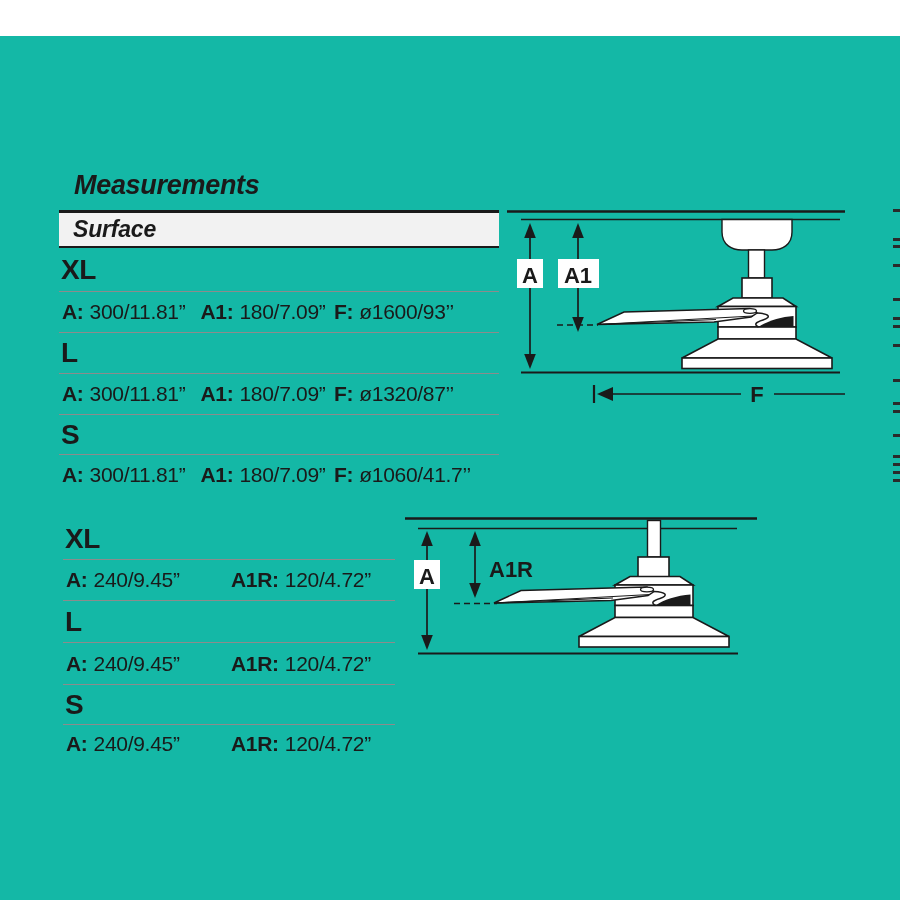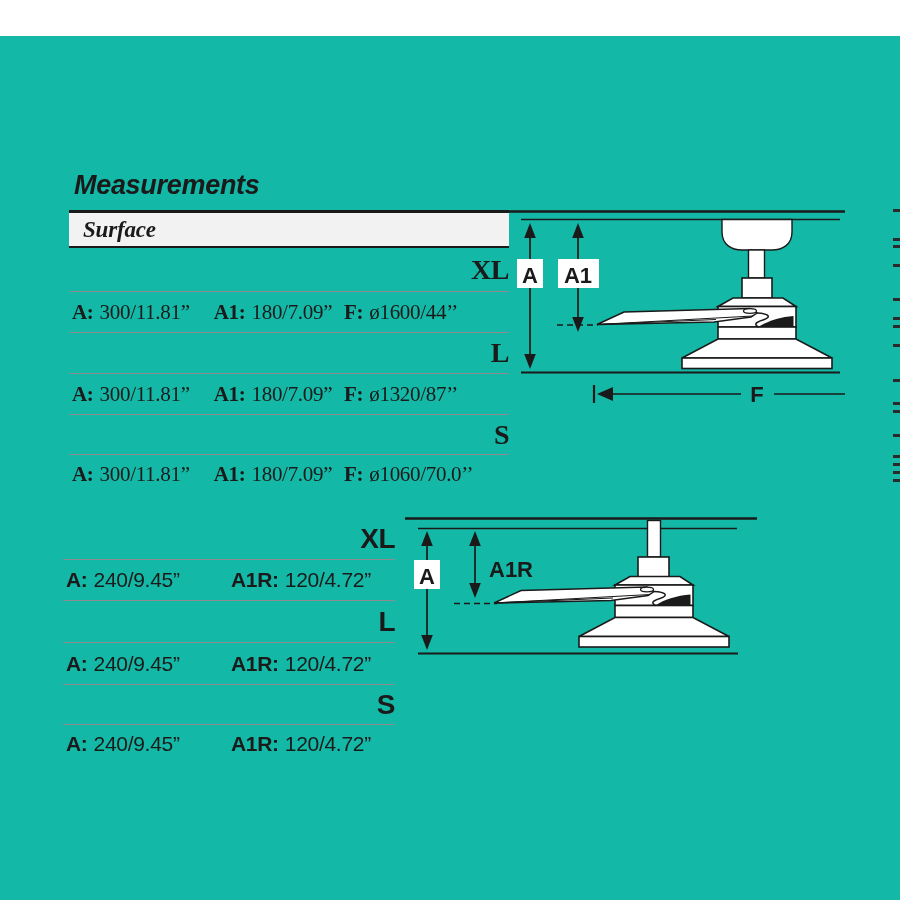--- a/index.html
+++ b/index.html
@@ -17,21 +17,21 @@
   .page-title {
     position: absolute;
     left: 74px;
     top: 134px;
     font-size: 27px;
     font-weight: bold;
     font-style: italic;
     letter-spacing: -0.3px;
   }
   .spec-table { position: absolute; }
-  .spec-table.surface { left: 69px; top: 174px; width: 440px; font-family: Liberation Serif, serif; }
+  .spec-table.surface { left: 59px; top: 174px; width: 440px; }
   .spec-table.recessed { left: 63px; top: 483px; width: 332px; }
   .thead {
     height: 38px;
     background: #f2f2f2;
     border-top: 3px solid #1a1a1a;
     border-bottom: 2px solid #1a1a1a;
     display: flex;
     align-items: center;
     padding-left: 14px;
     font-size: 23px;
@@ -40,21 +40,20 @@
     letter-spacing: -0.2px;
   }
   .size-row {
     display: flex;
     align-items: center;
     border-bottom: 1px solid #8c8c8c;
     padding-left: 2px;
     font-size: 28px;
     font-weight: bold;
     letter-spacing: -0.5px;
-    justify-content: flex-end;
   }
   .data-row {
     display: flex;
     align-items: center;
     border-bottom: 1px solid #8c8c8c;
     padding-left: 3px;
     font-size: 21px;
     letter-spacing: -0.3px;
     white-space: nowrap;
   }
@@ -113,21 +112,21 @@
       <span class="spec c1">
           <b>A:</b>
           <span>300/11.81”</span>
         </span>
       <span class="spec c2">
           <b>A1:</b>
           <span>180/7.09”</span>
         </span>
       <span class="spec c3">
           <b>F:</b>
-          <span>ø1600/44’’</span>
+          <span>ø1600/93’’</span>
         </span>
     </div>
 
     <div class="size-row row2">
       <span>L</span>
     </div>
     <div class="data-row">
       <span class="spec c1">
           <b>A:</b>
           <span>300/11.81”</span>
@@ -149,21 +148,21 @@
       <span class="spec c1">
           <b>A:</b>
           <span>300/11.81”</span>
         </span>
       <span class="spec c2">
           <b>A1:</b>
           <span>180/7.09”</span>
         </span>
       <span class="spec c3">
           <b>F:</b>
-          <span>ø1060/70.0’’</span>
+          <span>ø1060/41.7’’</span>
         </span>
     </div>
   </section>
 
   <section class="spec-table recessed">
 
     <div class="size-row">
       <span>XL</span>
     </div>
     <div class="data-row">

